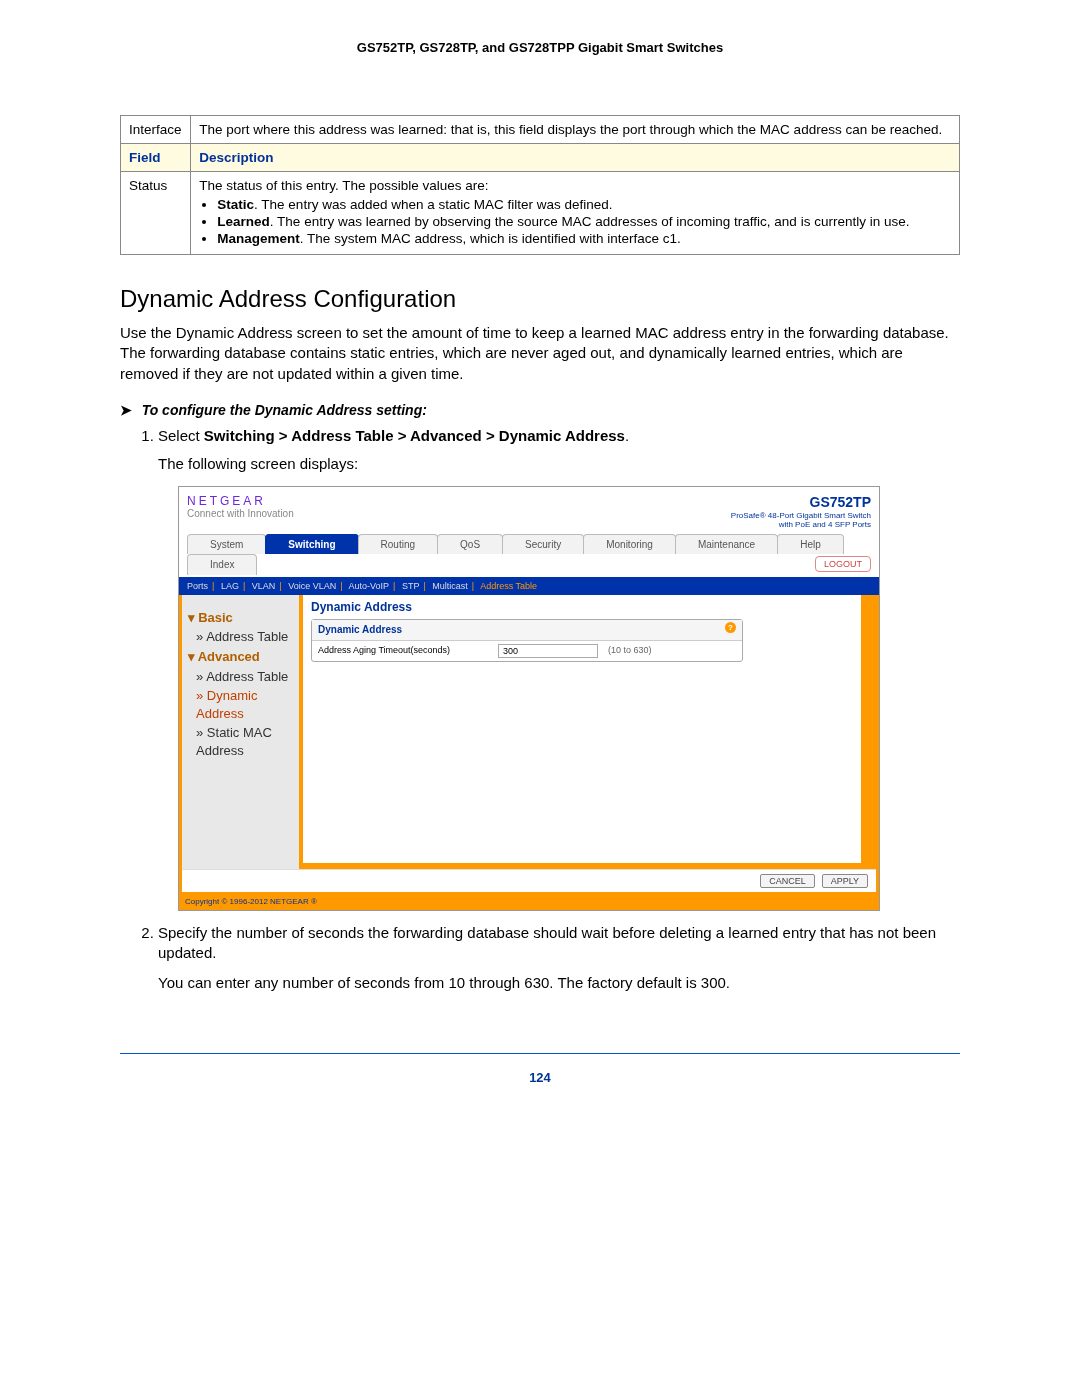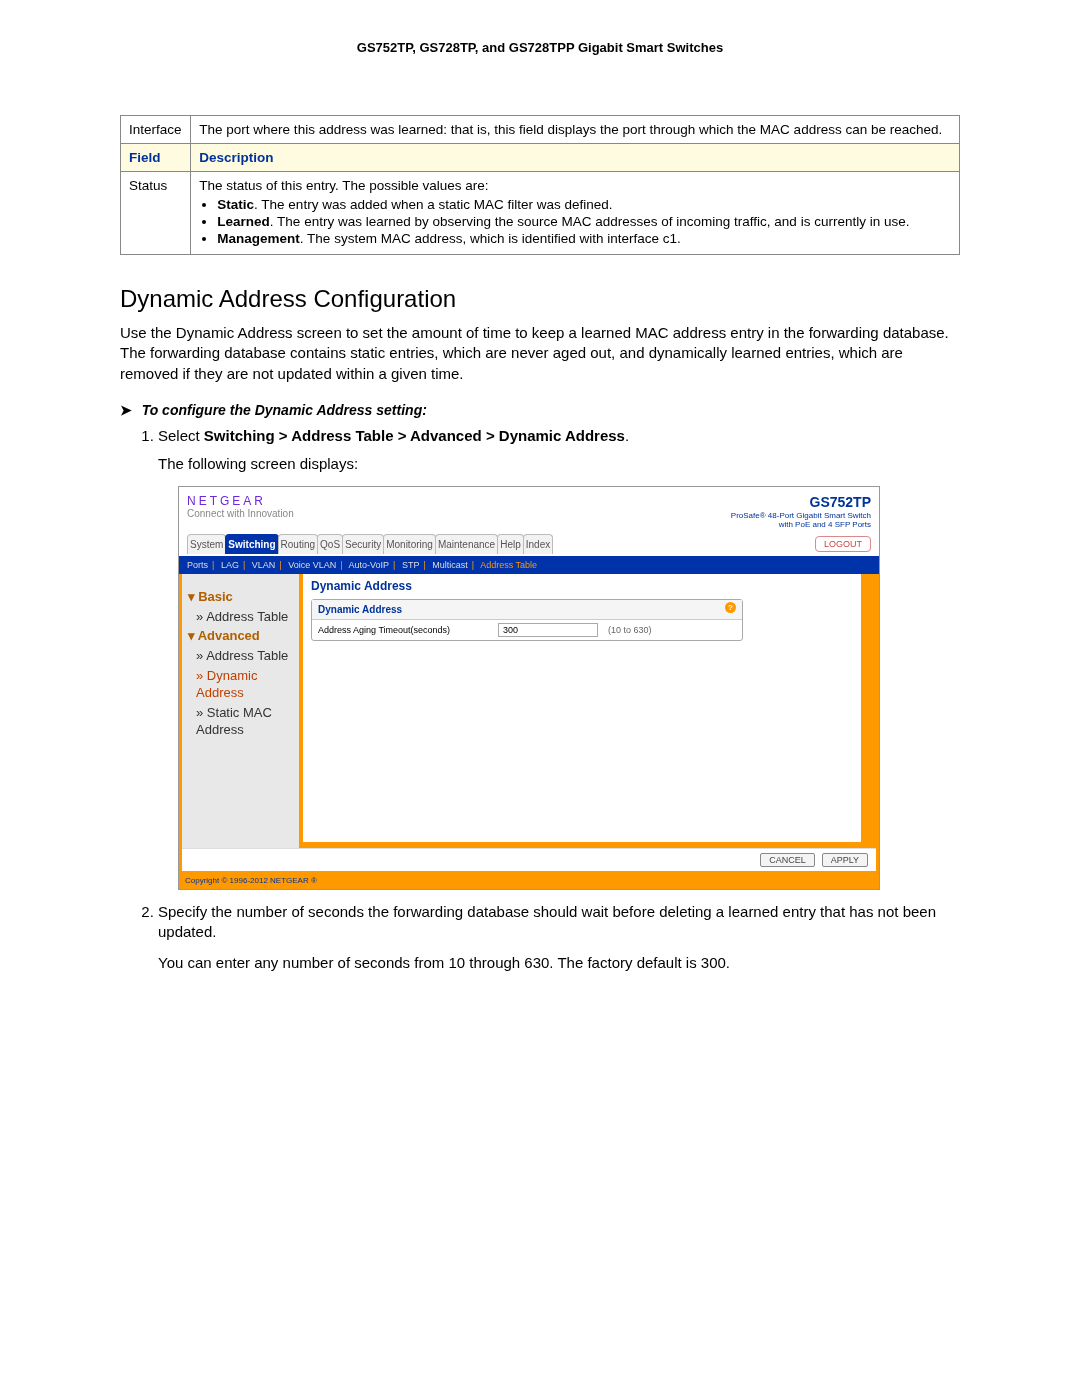--- a/index.html
+++ b/index.html
@@ -117,21 +117,21 @@
     clear: both;
     background: #fff;
     padding-top: 4px;
     overflow: hidden;
   }
   .tab {
     display: inline-block;
     border: 1px solid #bbb;
     border-bottom: none;
     border-radius: 4px 4px 0 0;
-    padding: 3px 2px;
+    padding: 3px 22px;
     font-size: 10px;
     color: #555;
     background: #f2f2f2;
     margin-right: -1px;
   }
   .tab.active {
     background: #0033aa;
     color: #fff;
     font-weight: bold;
     border-color: #0033aa;
@@ -381,13 +381,14 @@
         <div class="ss-footer">Copyright © 1996-2012 NETGEAR ®</div>
       </div>
     </li>
 
     <li>
       <span>Specify the number of seconds the forwarding database should wait before deleting a learned entry that has not been updated.</span>
       <div style="margin-top:10px">You can enter any number of seconds from 10 through 630. The factory default is 300.</div>
     </li>
   </ol>
 
+  <div class="page-footer">124</div>
 </div>
 
 </body></html>

